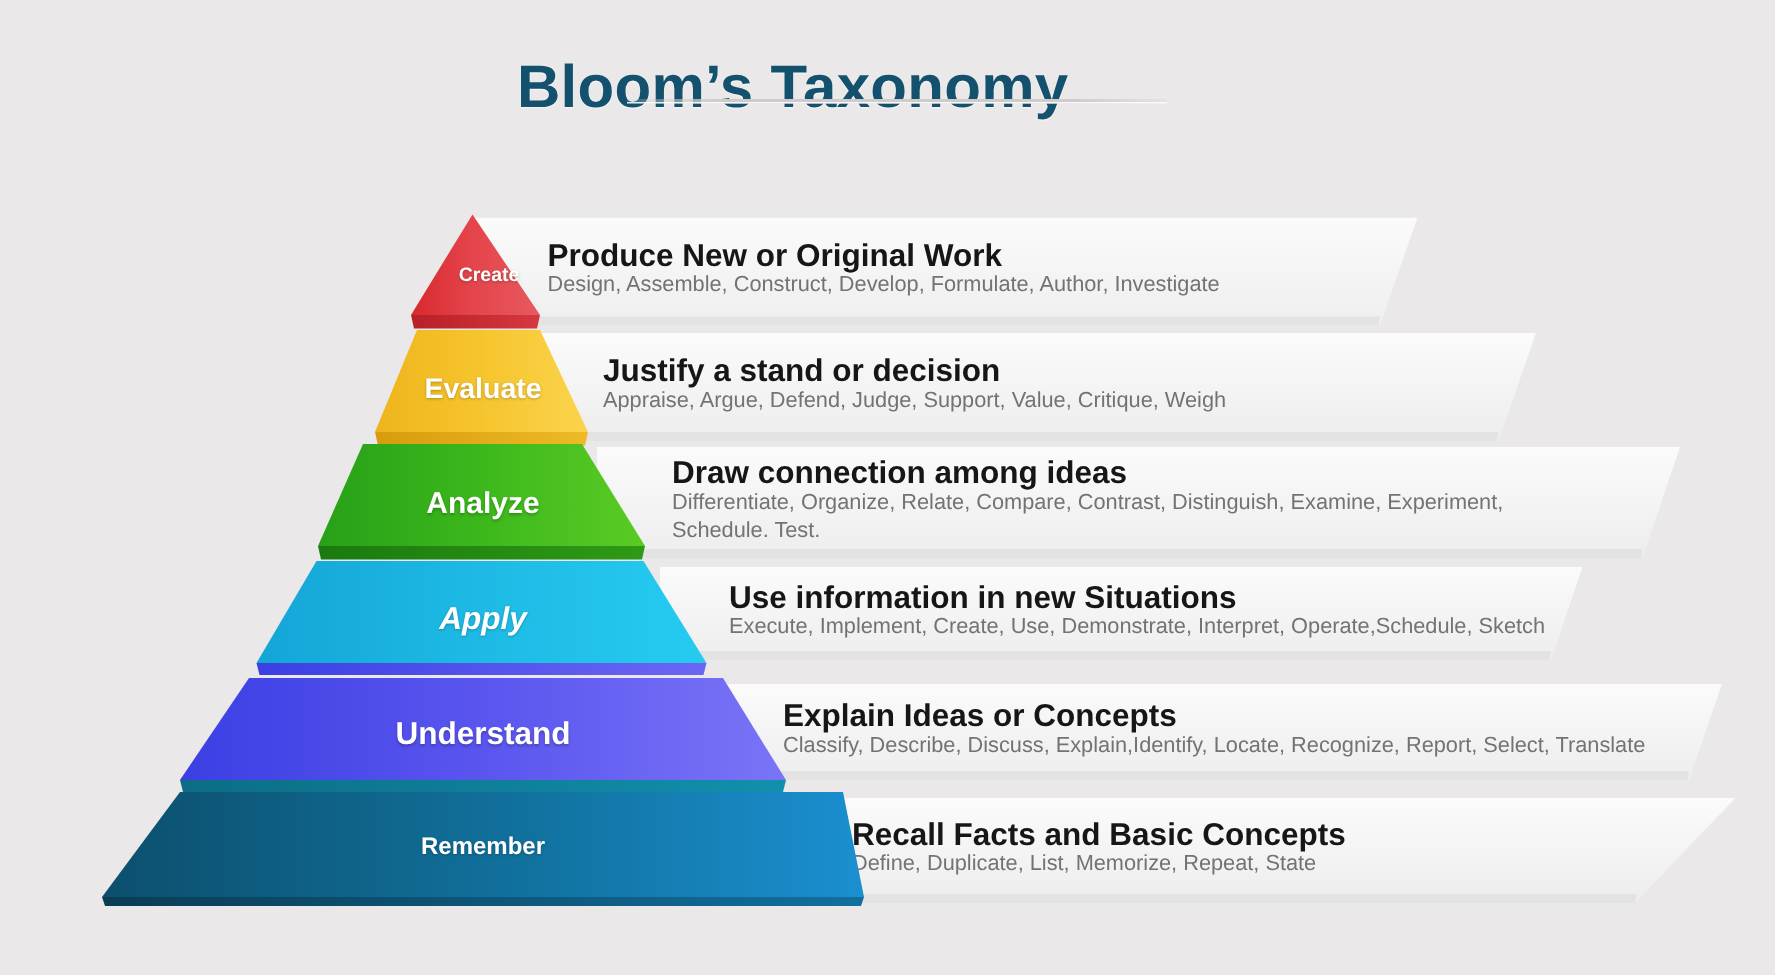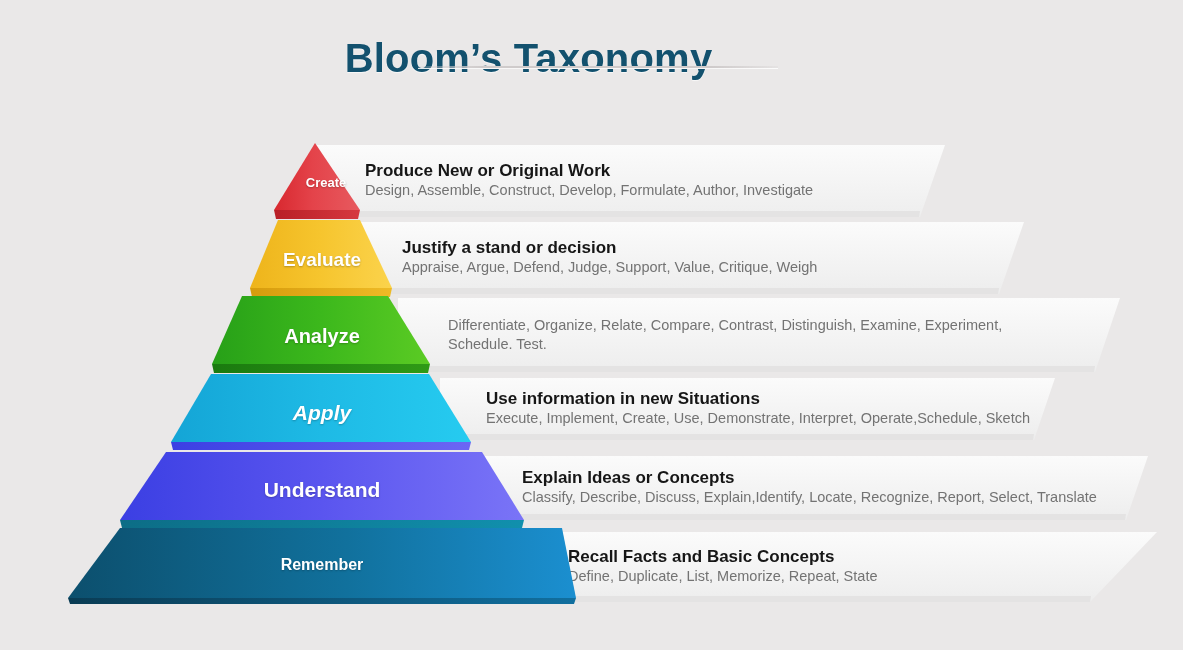--- a/index.html
+++ b/index.html
@@ -97,21 +97,21 @@
     position: absolute;
     top: 0;
     height: 100%;
     display: flex;
     flex-direction: column;
     justify-content: center;
   }
   .panel-head {
     color: #161616;
     font-weight: bold;
-    font-size: 17px;
+    font-size: 21px;
     line-height: 20px;
     white-space: nowrap;
   }
   .panel-sub {
     color: #737373;
     font-size: 14.5px;
     line-height: 19.5px;
     font-weight: normal;
   }
 </style>
@@ -166,20 +166,21 @@
         <defs>
           <linearGradient id="pg3" x1="0" y1="0" x2="0" y2="1">
             <stop offset="0" stop-color="#fbfbfb"></stop>
             <stop offset="1" stop-color="#ededed"></stop>
           </linearGradient>
         </defs>
         <polygon points="0,0 722,0 697,74 0,74" fill="url(#pg3)"></polygon>
         <polygon points="0,68 697,68 696,74 0,74" fill="#e2e0e0" opacity="0.85"></polygon>
       </svg>
       <div class="panel-text" style="left:50px; width:660px;">
+        <div class="panel-head">Draw connection among ideas</div>
         <div class="panel-sub">Differentiate, Organize, Relate, Compare, Contrast, Distinguish, Examine, Experiment,</div>
         <div class="panel-sub">Schedule. Test.</div>
       </div>
     </div>
 
     <div class="panel" style="left:440px; top:378px; width:615px; height:62px;">
       <svg class="panel-shape" viewBox="0 0 615 62" preserveAspectRatio="none">
         <defs>
           <linearGradient id="pg4" x1="0" y1="0" x2="0" y2="1">
             <stop offset="0" stop-color="#fbfbfb"></stop>

